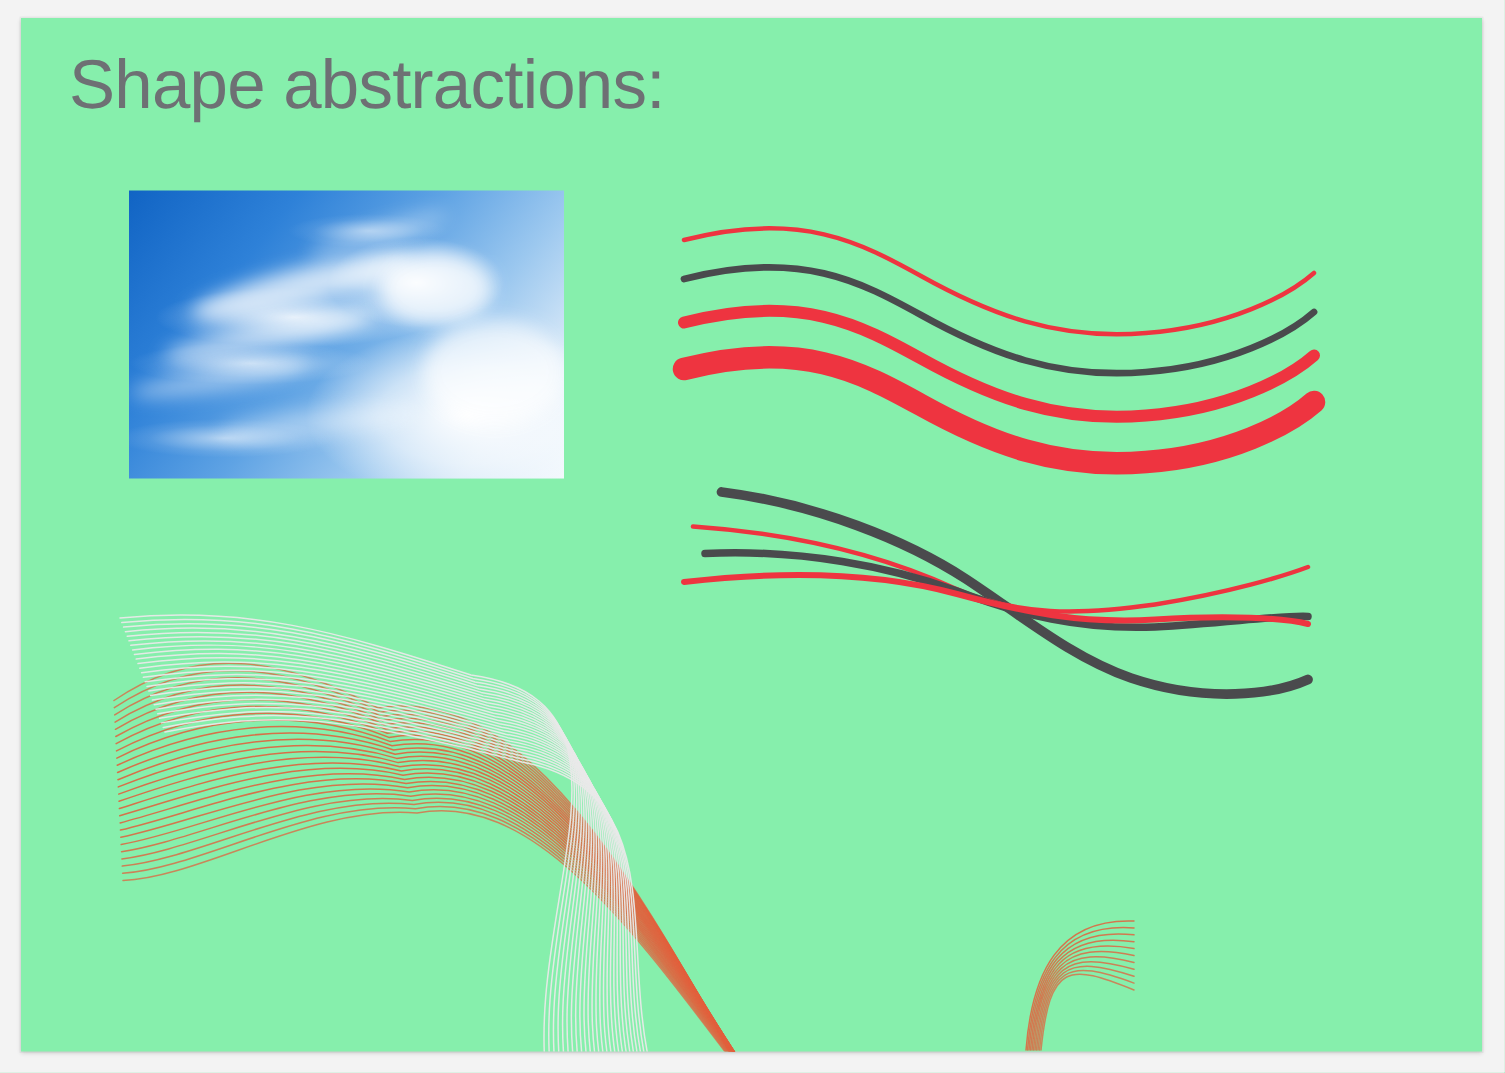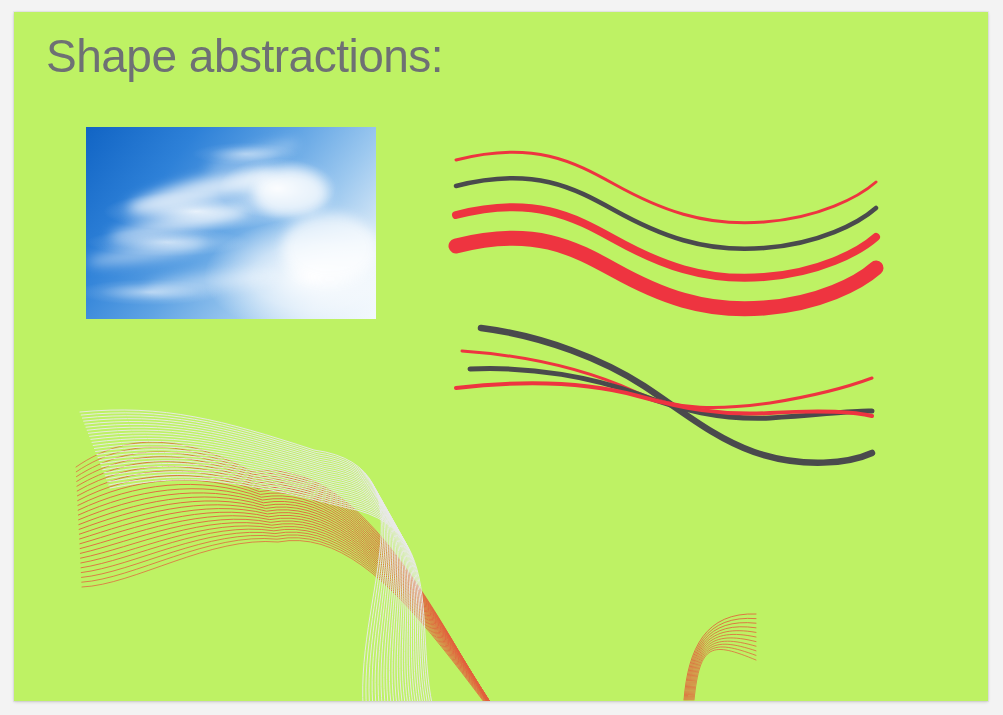--- a/index.html
+++ b/index.html
@@ -16,21 +16,21 @@
     background: #f3f3f3;
     overflow: hidden;
   }
   
   #page {
     position: absolute;
     left: 14px;
     top: 12px;
     width: 974px;
     height: 689px;
-    background: #bef264;
+    background: #86efac;
     box-shadow: 0 1px 3px rgba(0,0,0,0.16), 0 0 0 1px rgba(0,0,0,0.04);
     overflow: hidden;
   }
   #page-title {
     position: absolute;
     left: 32px;
     top: 13px;
     font-size: 46px;
     line-height: 62px;
     font-weight: 400;

